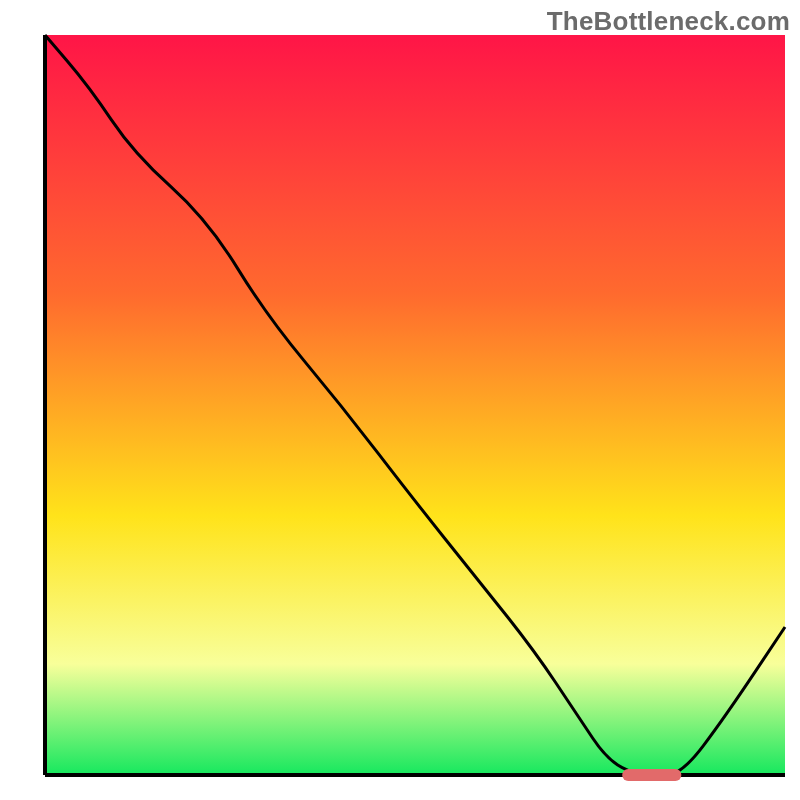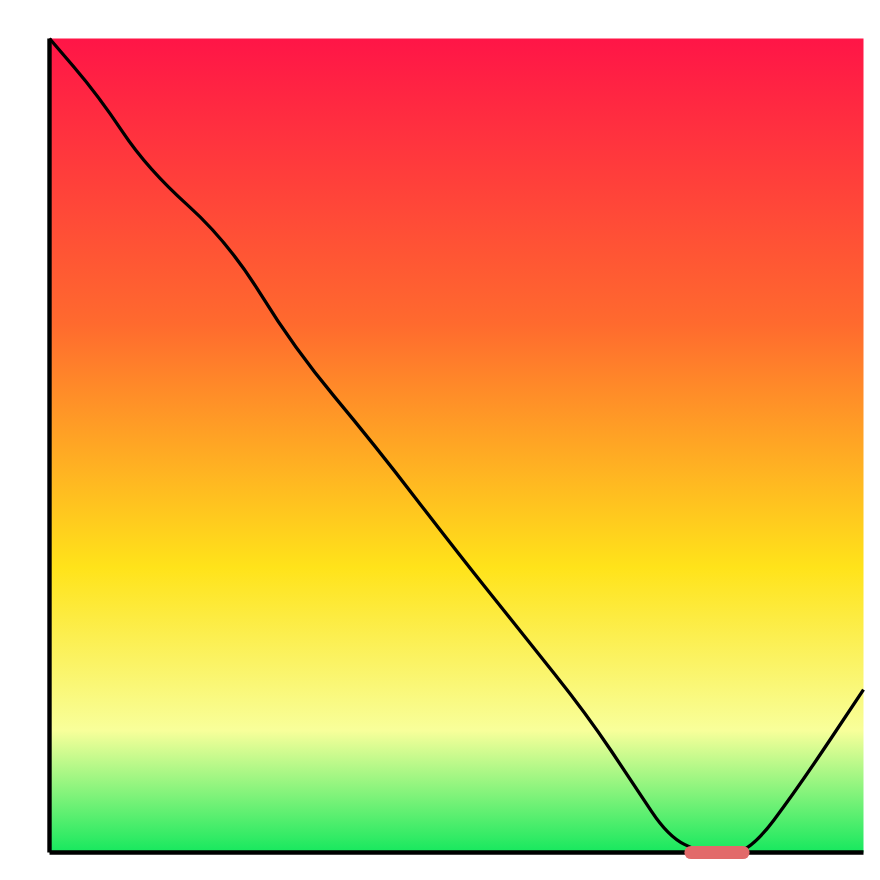--- a/index.html
+++ b/index.html
@@ -28,20 +28,21 @@
   svg.plot {
     position: absolute;
     left: 0;
     top: 0;
   }
 </style>
 </head>
 <body>
 
 <div class="chart-container">
+  <div class="watermark">TheBottleneck.com</div>
 
   <svg class="plot" width="800" height="800">
     <defs>
       <linearGradient id="bg-grad" x1="0" y1="0" x2="0" y2="1">
           <stop offset="0%" stop-color="#ff1547"></stop>
           <stop offset="35%" stop-color="#ff6a2e"></stop>
           <stop offset="65%" stop-color="#ffe31a"></stop>
           <stop offset="85%" stop-color="#f8ff9a"></stop>
           <stop offset="100%" stop-color="#16e85e"></stop>
         </linearGradient>

